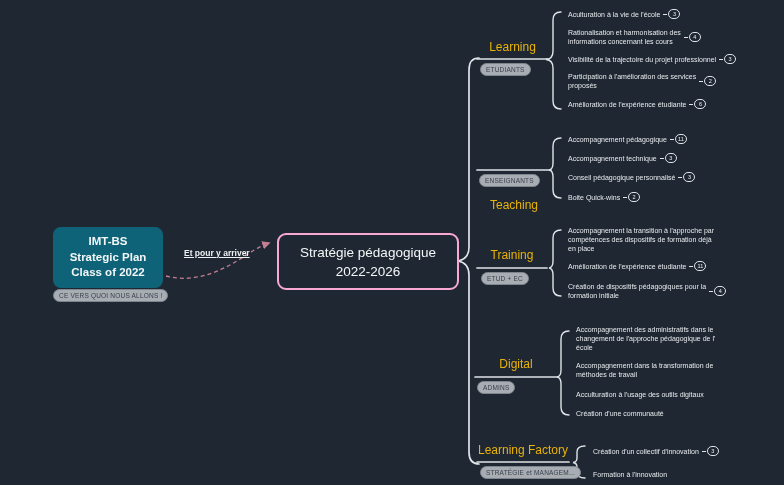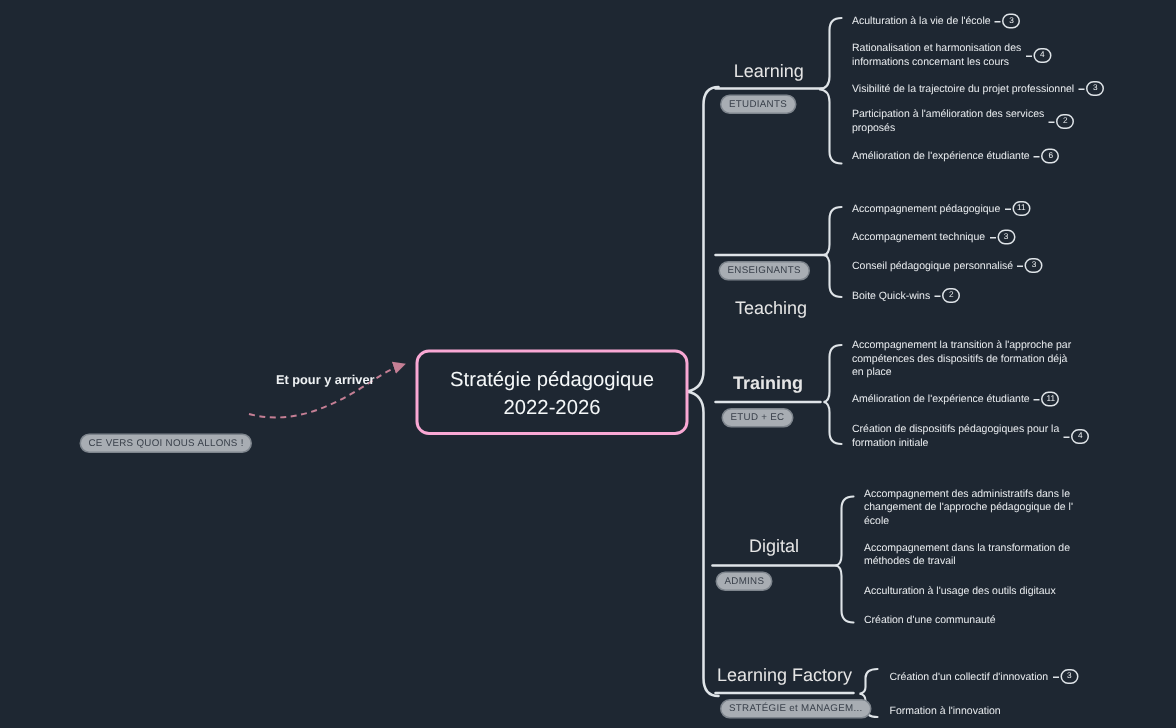--- a/index.html
+++ b/index.html
@@ -23,34 +23,34 @@
   .pill{
     position:absolute;display:inline-block;
     background:#a8adb3;color:#3a414b;border:1px solid #7e858d;
     border-radius:8px;font-size:6.5px;line-height:8px;padding:1.5px 5px 1px 5px;
     white-space:nowrap;letter-spacing:.2px;
   }
   .root-pill{left:53px;top:289px;}
 
   
   .connector-label{
-    position:absolute;left:184px;top:248px;color:#eef1f3;font-size:8.5px;font-weight:600;
+    position:absolute;left:184px;top:248px;color:#eef1f3;font-size:8.5px;font-weight:600;text-decoration:underline;
   }
 
   
   .central-node{
     position:absolute;left:277px;top:233px;width:178px;height:53px;
     border:2px solid #f9a8d4;border-radius:9px;background:#1e2732;color:#f4f7f8;
     display:flex;align-items:center;justify-content:center;text-align:center;
     font-size:13.5px;line-height:19px;font-weight:400;white-space:pre-line;
   }
 
   
   .branch-label{
-    position:absolute;color:#e5e5e5;font-size:12px;text-align:center;white-space:nowrap;
+    position:absolute;color:#eab308;font-size:12px;text-align:center;white-space:nowrap;
   }
 
   
   .child{
     position:absolute;display:flex;align-items:center;color:#e8ebee;
     font-size:7px;line-height:9px;
   }
   .child-text{white-space:pre-line;}
   .count{display:inline-flex;align-items:center;margin-left:3px;}
   .count .tick{display:inline-block;width:4px;height:1px;background:#dfe4e8;margin-right:1px;}
@@ -82,20 +82,23 @@
 
   <path fill="none" stroke="#dfe4e8" stroke-width="1.4" stroke-linecap="round" d="M561,12 Q553,12 553,20 L553,51 Q553,59 546,59.5 Q553,60 553,68 L553,101 Q553,109 561,109"></path>
   <path fill="none" stroke="#dfe4e8" stroke-width="1.4" stroke-linecap="round" d="M561,138 Q553,138 553,146 L553,163 Q553,169.5 549,170 Q553,170.5 553,177 L553,190 Q553,198 561,198"></path>
   <path fill="none" stroke="#dfe4e8" stroke-width="1.4" stroke-linecap="round" d="M561,230 Q553,230 553,238 L553,261 Q553,267.5 549,268 Q553,268.5 553,275 L553,288 Q553,296 561,296"></path>
   <path fill="none" stroke="#dfe4e8" stroke-width="1.4" stroke-linecap="round" d="M569,331 Q561,331 561,339 L561,370 Q561,376.5 557,377 Q561,377.5 561,384 L561,407 Q561,415 569,415"></path>
   <path fill="none" stroke="#dfe4e8" stroke-width="1.4" stroke-linecap="round" d="M585,446 Q577,446 577,452 L577,458 Q577,462 573,462.5 Q577,463 577,467 L577,472 Q577,478 585,478"></path>
 </svg>
 
 <div class="layer node-layer">
 
+  <div class="root-node">IMT-BS
+Strategic Plan
+Class of 2022</div>
   <span class="pill root-pill">CE VERS QUOI NOUS ALLONS !</span>
 
   <div class="connector-label">Et pour y arriver</div>
 
   <div class="central-node">Stratégie pédagogique
 2022-2026</div>
 
   <div class="branch-label" style="left:477px;top:40px;width:71px;">Learning</div>
   <span class="pill" style="left:480px;top:63px;">ETUDIANTS</span>
 
@@ -162,21 +165,21 @@
       </span>
   </div>
   <div class="child" style="left:568px;top:192px;">
     <span class="child-text">Boite Quick-wins</span>
     <span class="count">
         <span class="tick"></span>
         <span class="bubble">2</span>
       </span>
   </div>
 
-  <div class="branch-label" style="left:477px;top:248px;width:70px;font-weight:bold;">Training</div>
+  <div class="branch-label" style="left:477px;top:248px;width:70px;">Training</div>
   <span class="pill" style="left:481px;top:272px;">ETUD + EC</span>
 
   <div class="child" style="left:568px;top:226px;">
     <span class="child-text">Accompagnement la transition à l'approche par
 compétences des dispositifs de formation déjà
 en place</span>
   </div>
   <div class="child" style="left:568px;top:261px;">
     <span class="child-text">Amélioration de l'expérience étudiante</span>
     <span class="count">

